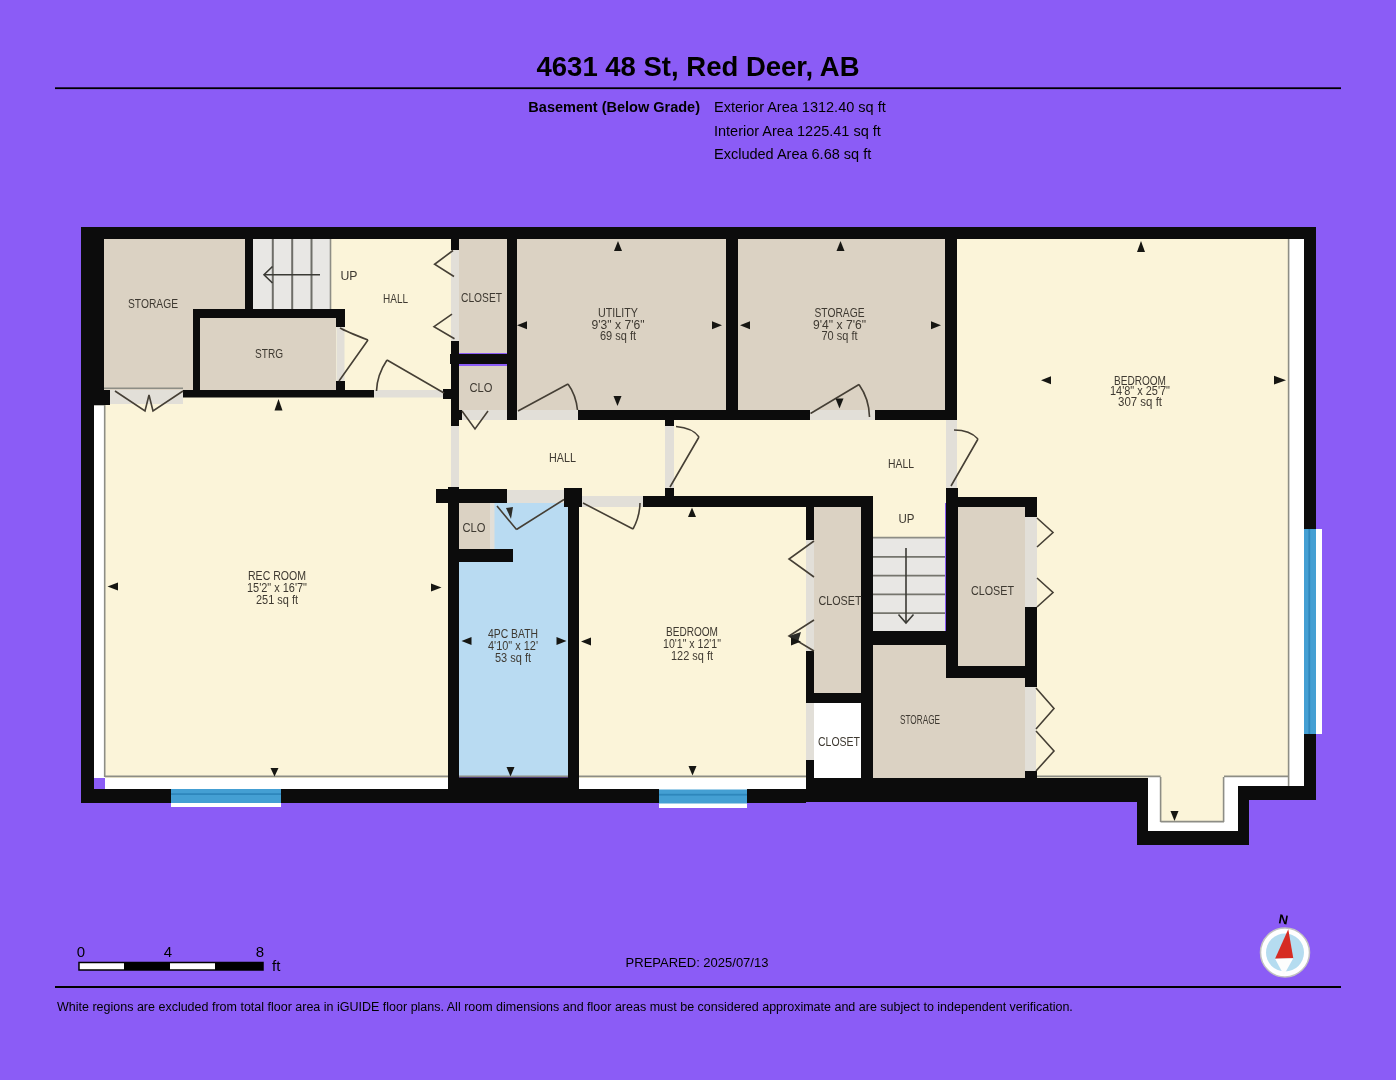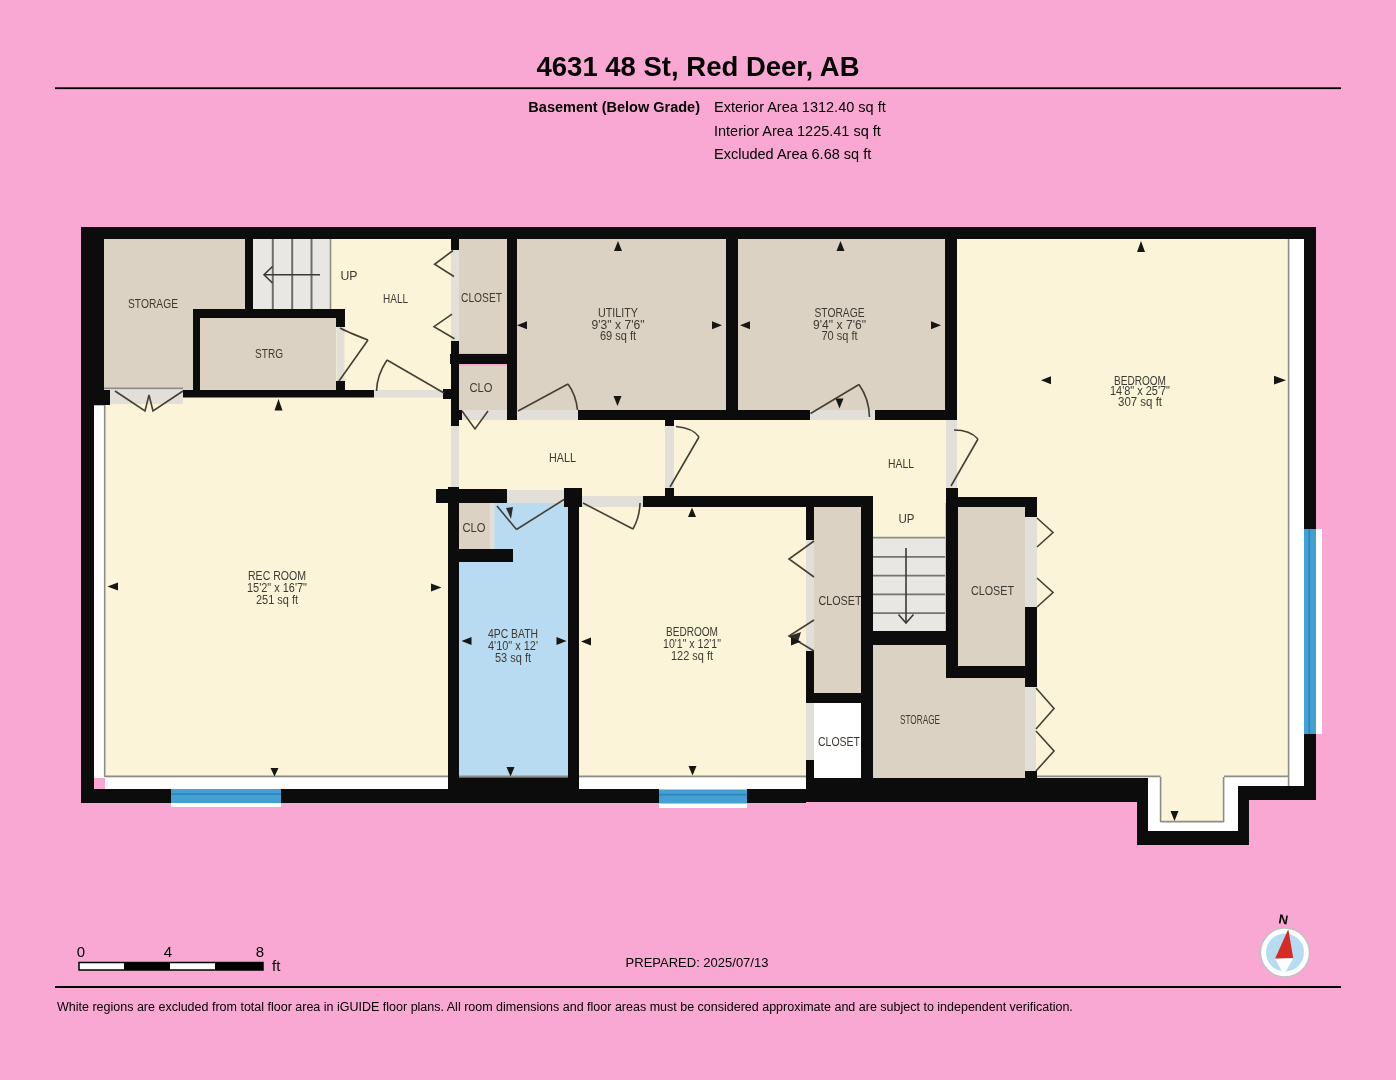--- a/index.html
+++ b/index.html
@@ -1,16 +1,16 @@
 <!DOCTYPE html>
 <html><head>
 <meta charset="utf-8">
 <style>
   html,body{margin:0;padding:0;background:#fff;}
-  #page{position:relative;width:1396px;height:1080px;background:#f9a8d4;overflow:hidden;
+  #page{position:relative;width:1396px;height:1080px;background:#8b5cf6;overflow:hidden;
         font-family:"Liberation Sans",sans-serif;}
   svg{position:absolute;left:0;top:0;}
   text{font-family:"Liberation Sans",sans-serif;fill:#3e3931;}
   .rm{font-size:13px;}
   .dm{font-size:12px;}
   .hd{fill:#000;}
 </style>
 </head>
 <body>
 <div id="page">

